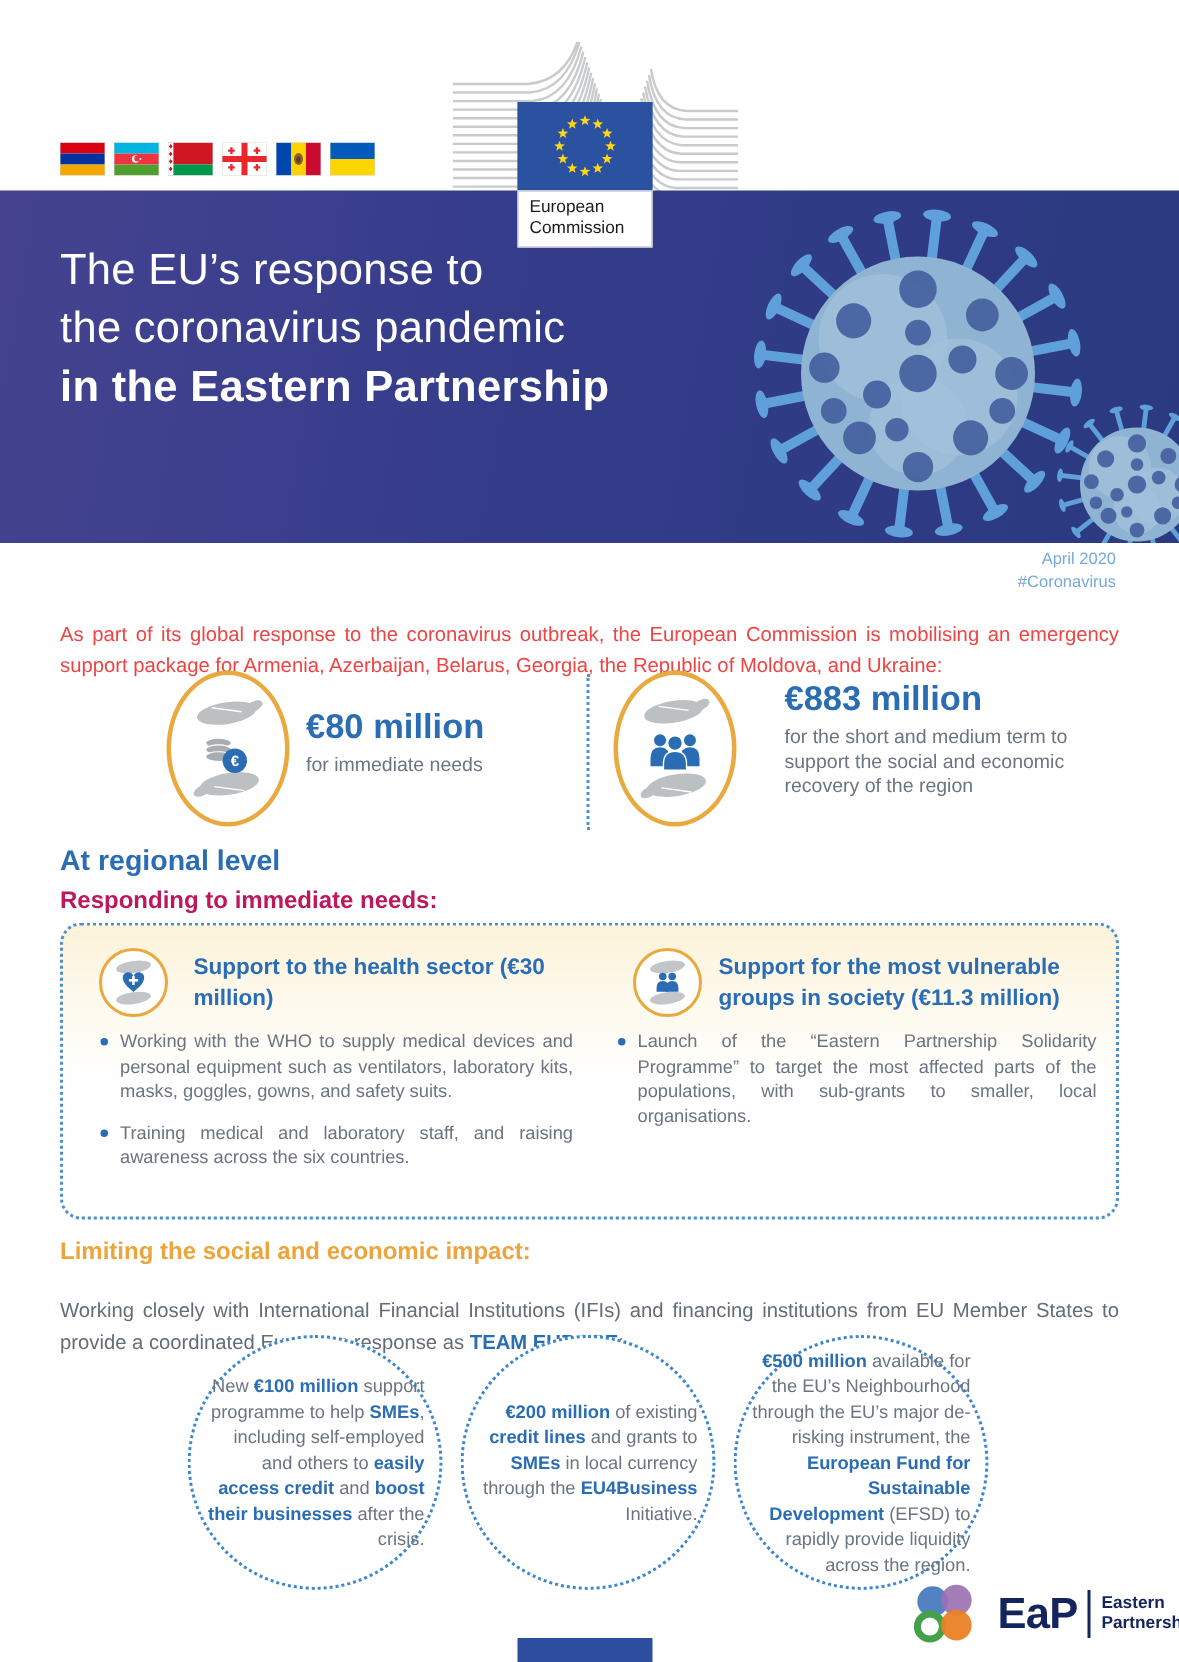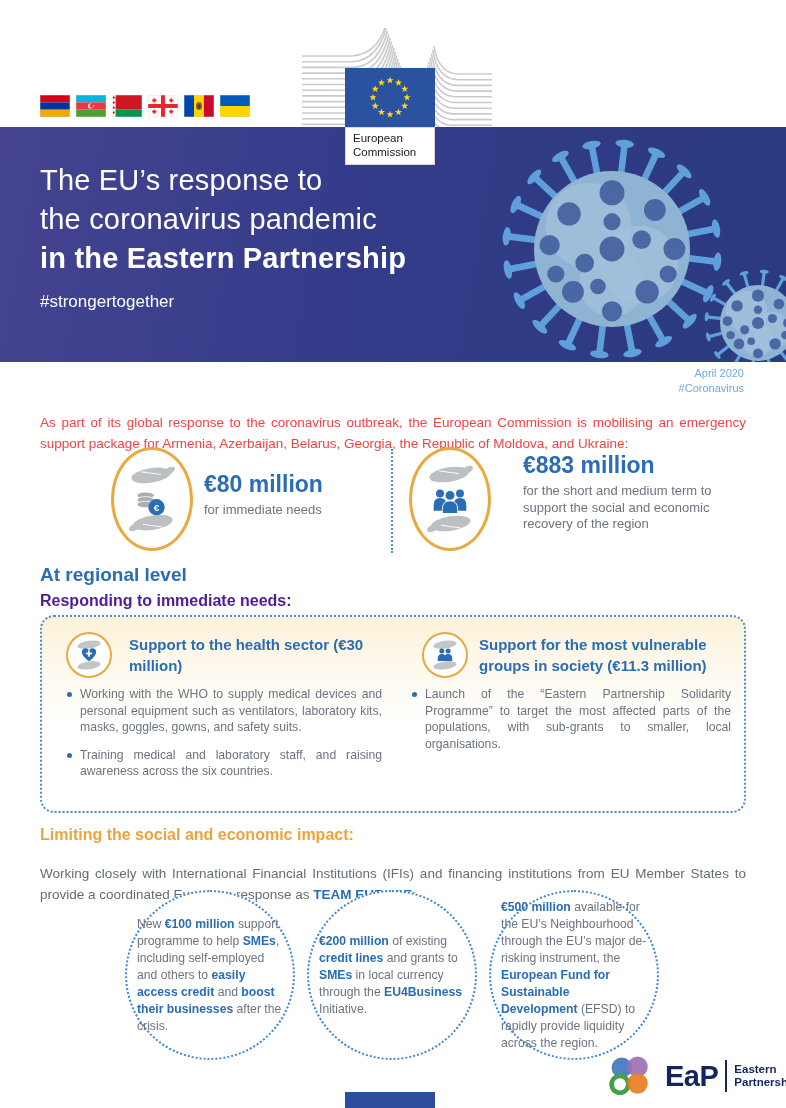--- a/index.html
+++ b/index.html
@@ -34,21 +34,21 @@
   .stat-divider{position:absolute;left:391px;top:449px;height:104px;width:0;border-left:2px dotted #4b8fd3;}
   .stat-text{position:absolute;}
   .stat-t1{left:204px;top:471px;}
   .stat-t2{left:523px;top:452px;width:224px;}
   .stat-prefix{font-size:15px;font-weight:700;color:#2a6db5;line-height:19px;}
   .stat-prefix:empty{display:none;}
   .stat-amount{font-size:23px;font-weight:700;color:#2a6db5;line-height:27px;}
   .stat-desc{margin-top:4px;font-size:13px;line-height:16.5px;color:#6b7480;}
   
   .h-blue{position:absolute;left:40px;top:564px;font-size:19px;font-weight:700;color:#2a6db5;}
-  .h-gold1{position:absolute;left:40px;top:592px;font-size:16px;font-weight:700;color:#4c1d95;}
+  .h-gold1{position:absolute;left:40px;top:592px;font-size:16px;font-weight:700;color:#be185d;}
   .box{position:absolute;left:40px;top:615px;width:706px;height:198px;border:2px dotted #4b8fd3;
        border-radius:14px;box-sizing:border-box;
        background:linear-gradient(#fcf2d8 0%,#fdf8ea 22%,#ffffff 55%);}
   .mini-icon{position:absolute;width:46px;height:46px;border:2px solid #e9a93f;border-radius:50%;
              background:#fff;box-sizing:border-box;display:flex;align-items:center;justify-content:center;}
   .mi-1{left:24px;top:15px;}
   .mi-2{left:380px;top:15px;}
   .box-title{position:absolute;top:17px;font-size:15px;line-height:21px;font-weight:700;color:#2a6db5;}
   .bt-1{left:87px;width:240px;}
   .bt-2{left:437px;width:252px;}
@@ -61,21 +61,21 @@
   
   .h-gold2{position:absolute;left:40px;top:826px;font-size:16px;font-weight:700;color:#eca43c;}
   .impact-par{position:absolute;left:40px;top:849px;width:706px;font-size:13.5px;line-height:21.5px;
               color:#646d75;text-align:justify;}
   .rich-b{font-weight:700;color:#2a6db5;}
   .t-circle{position:absolute;top:890px;width:170px;height:170px;border:2px dotted #3d87d0;border-radius:50%;
             box-sizing:border-box;display:flex;align-items:center;justify-content:center;background:#fff;}
   .tc-1{left:125px;}
   .tc-2{left:307px;}
   .tc-3{left:489px;}
-  .t-circle .tc-text{width:146px;text-align:left;font-size:12.2px;line-height:17px;color:#6b7480;}
+  .t-circle .tc-text{width:146px;text-align:right;font-size:12.2px;line-height:17px;color:#6b7480;}
   
   .eap{position:absolute;left:606px;top:1054px;display:flex;align-items:center;gap:7px;}
   .eap-word{font-size:29px;font-weight:700;color:#13255c;letter-spacing:-.5px;}
   .eap-sep{width:2px;height:32px;background:#13255c;}
   .eap-right{position:relative;padding-right:24px;}
   .eap-org{font-size:11.5px;line-height:13px;font-weight:700;color:#13255c;}
   .next-page{position:absolute;left:345px;top:1092px;width:90px;height:16px;background:#2d4d9e;}
 </style>
 </head>
 <body>
@@ -289,21 +289,20 @@
         <circle cx="744.7" cy="202.84" r="4.56" fill="#44619f" opacity="0.92"></circle>
         <circle cx="758" cy="182.7" r="4.18" fill="#44619f" opacity="0.92"></circle>
         <circle cx="751.16" cy="214.24" r="3.8000000000000003" fill="#44619f" opacity="0.92"></circle>
         <circle cx="785.36" cy="208.16" r="4.18" fill="#44619f" opacity="0.92"></circle>
         <circle cx="730.64" cy="208.16" r="4.18" fill="#44619f" opacity="0.92"></circle>
       </svg>
     <div class="titles">
       <div class="t-line">The EU’s response to</div>
       <div class="t-line">the coronavirus pandemic</div>
       <div class="t-line bold">in the Eastern Partnership</div>
-      <div class="hashtag">#strongertogether</div>
     </div>
   </div>
 
   <div class="dateblock">
     <div>April 2020</div>
     <div>#Coronavirus</div>
   </div>
 
   <p class="intro">As part of its global response to the coronavirus outbreak, the European Commission is mobilising an emergency support package for Armenia, Azerbaijan, Belarus, Georgia, the Republic of Moldova, and Ukraine:</p>
 

